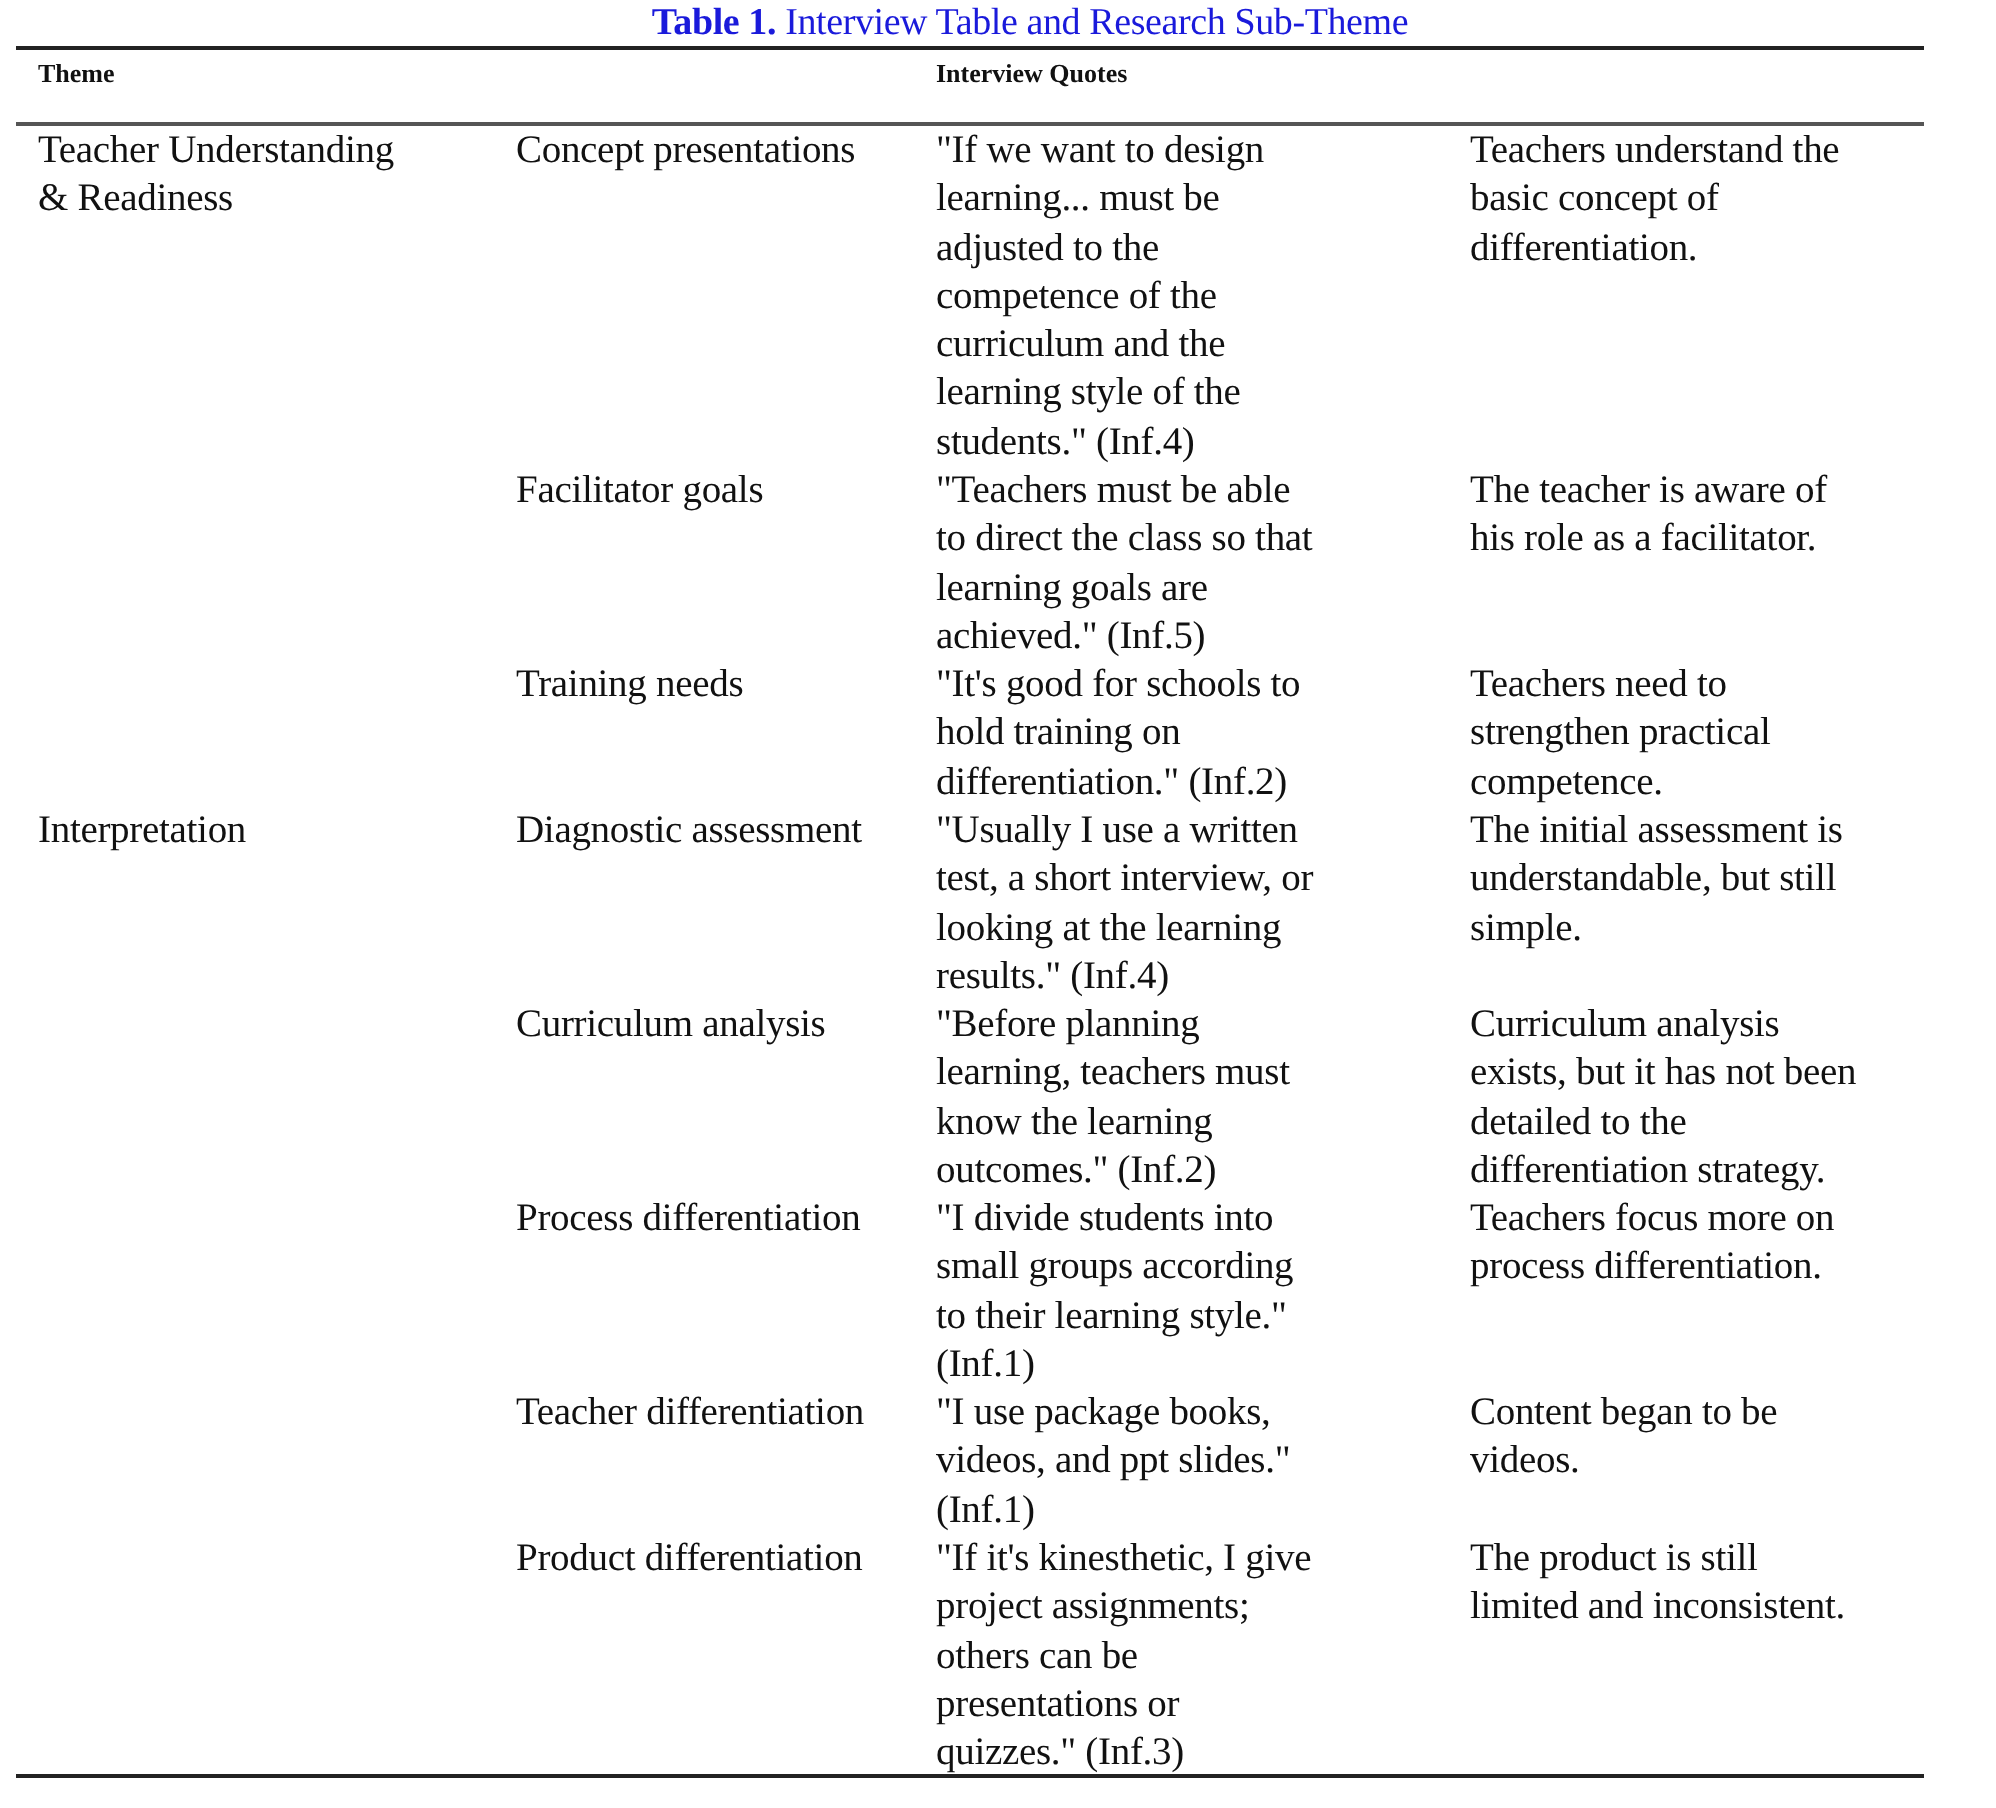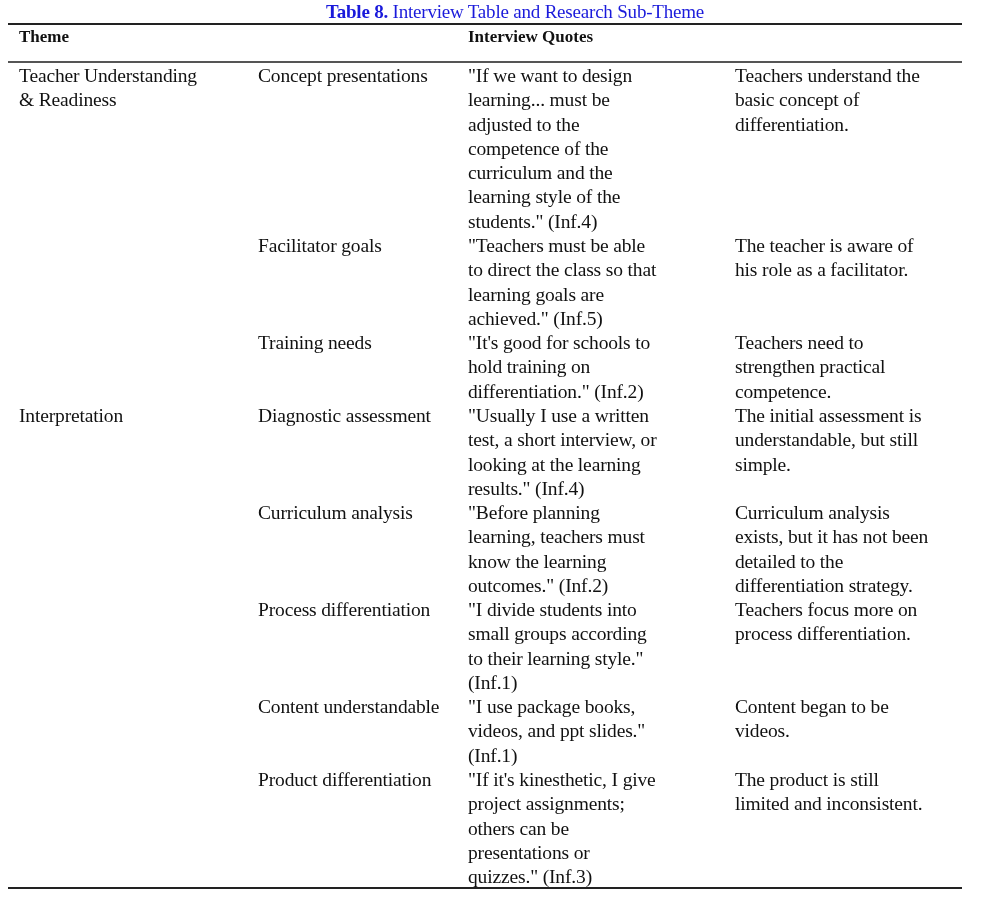--- a/index.html
+++ b/index.html
@@ -37,21 +37,21 @@
   .rule.mid { top: 61px; height: 1.5px; background: #555555; }
   .rule.bottom { top: 887px; height: 1.5px; }
 
   .header {
     position: absolute;
     top: 25px;
     left: 0;
     width: 998px;
     height: 28px;
     font-weight: bold;
-    font-size: 17px;
+    font-size: 13px;
     line-height: 24px;
   }
   .col { position: absolute; }
   .c1 { left: 19px; width: 232px; }
   .c2 { left: 258px; width: 232px; }
   .c3 { left: 468px; width: 232px; }
   .c4 { left: 735px; width: 240px; }
 
   .body-rows {
     position: absolute;
@@ -66,21 +66,21 @@
     font-size: 19.5px;
     line-height: 24.3px;
     letter-spacing: -0.15px;
   }
   .cell { position: absolute; top: 0; white-space: pre-line; }
 </style>
 </head>
 <body>
 
 <div class="caption">
-  <span class="label">Table 8.</span><span> Interview Table and Research Sub-Theme</span>
+  <span class="label">Table 1.</span><span> Interview Table and Research Sub-Theme</span>
 </div>
 
 <div class="rule top"></div>
 
 <div class="header">
   <div class="col c1">Theme</div>
   <div class="col c3">Interview Quotes</div>
 </div>
 
 <div class="rule mid"></div>
@@ -156,21 +156,21 @@
     <div class="cell c3">"I divide students into
 small groups according
 to their learning style."
 (Inf.1)</div>
     <div class="cell c4">Teachers focus more on
 process differentiation.</div>
   </div>
 
   <div class="row" style="top:631px;">
     <div class="cell c1"></div>
-    <div class="cell c2">Content understandable</div>
+    <div class="cell c2">Teacher differentiation</div>
     <div class="cell c3">"I use package books,
 videos, and ppt slides."
 (Inf.1)</div>
     <div class="cell c4">Content began to be
 videos.</div>
   </div>
 
   <div class="row" style="top:704px;">
     <div class="cell c1"></div>
     <div class="cell c2">Product differentiation</div>

